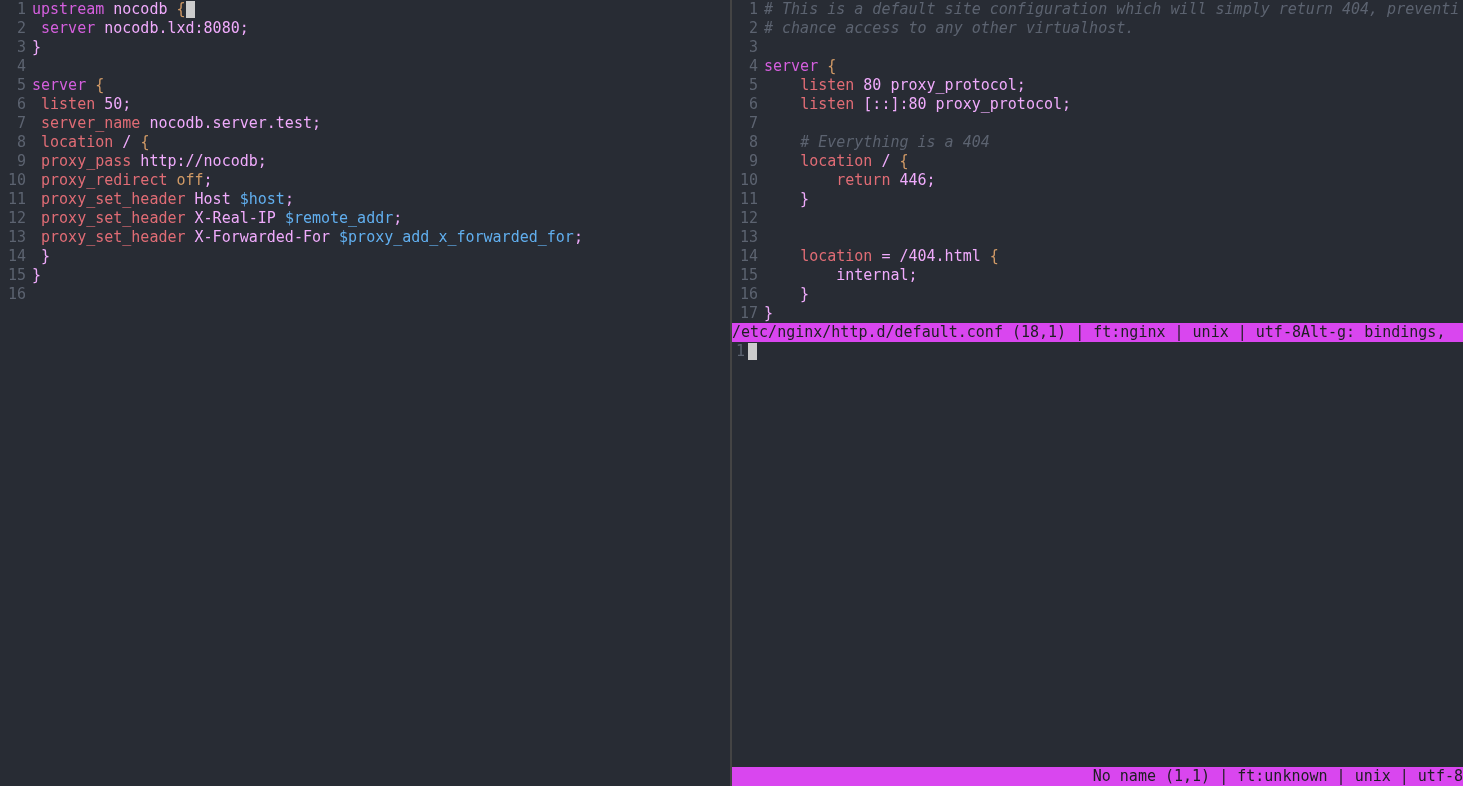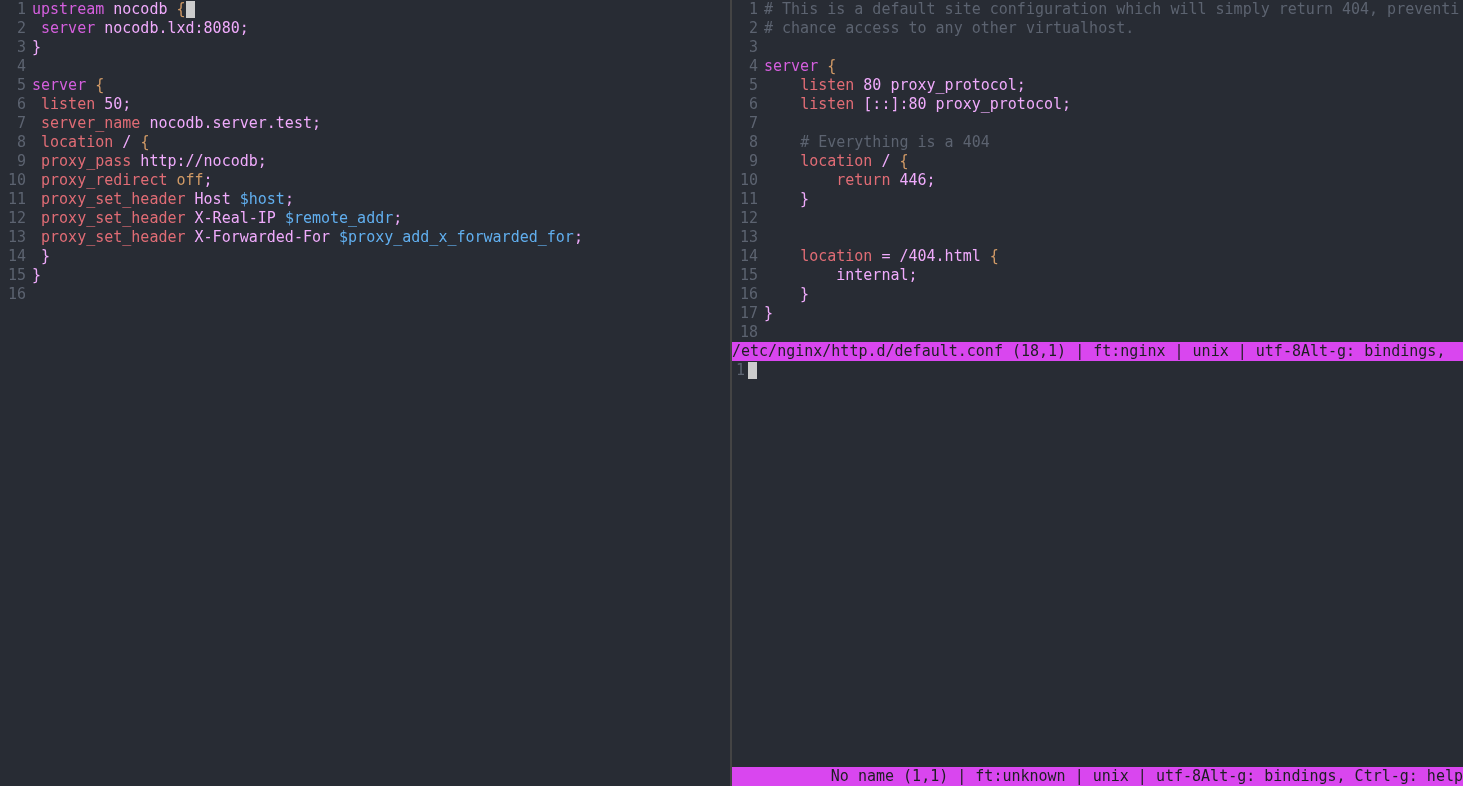--- a/index.html
+++ b/index.html
@@ -58,21 +58,21 @@
     background: #d946ef;
     color: #1d1f21;
     height: 19px;
     width: 100%;
     white-space: pre;
     overflow: hidden;
   }
   .kw   { color: #d55fde; margin-top: 20px; }  
   .dir  { color: #e06c75; margin-top: 43px; }
   .arg  { color: #d19a66; }
-  .cmt  { color: #5c6370; }
+  .cmt  { color: #5c6370; font-style: italic; }
   .txt  { color: #f0abfc; }
   .blue { color: #61afef; }
   .cursor {
     background: #cccccc;
     display:inline-block;
     width: 9px;
     height: 17px;
     vertical-align: text-bottom;
   }
   .rt-status2 {
@@ -129,28 +129,26 @@
           <div class="line"><span class="gutter">8</span><span class="content"><span class="txt">    </span><span class="cmt"># Everything is a 404</span></span></div>
           <div class="line"><span class="gutter">9</span><span class="content"><span class="txt">    </span><span class="dir">location</span><span class="txt"> / </span><span class="arg">{</span></span></div>
           <div class="line"><span class="gutter">10</span><span class="content"><span class="txt">        </span><span class="dir">return</span><span class="txt"> 446;</span></span></div>
           <div class="line"><span class="gutter">11</span><span class="content"><span class="txt">    }</span></span></div>
           <div class="line"><span class="gutter">12</span><span class="content"></span></div>
           <div class="line"><span class="gutter">13</span><span class="content"><span class="txt">    </span></span></div>
           <div class="line"><span class="gutter">14</span><span class="content"><span class="txt">    </span><span class="dir">location</span><span class="txt"> = /404.html </span><span class="arg">{</span></span></div>
           <div class="line"><span class="gutter">15</span><span class="content"><span class="txt">        internal;</span></span></div>
           <div class="line"><span class="gutter">16</span><span class="content"><span class="txt">    }</span></span></div>
           <div class="line"><span class="gutter">17</span><span class="content"><span class="txt">}</span></span></div>
-          <div class="line"><span class="gutter">18</span><span class="content"></span></div>
         </div>
       <div class="statusbar">/etc/nginx/http.d/default.conf (18,1) | ft:nginx | unix | utf-8Alt-g: bindings,</div>
     </div>
     <div class="empty-buf">
       <div class="line">
         <span class="small-gutter">1</span>
         <span class="content"><span class="cursor"></span></span>
       </div>
     </div>
     <div class="statusbar rt-status2">
       <span>No name (1,1) | ft:unknown | unix | utf-8</span>
-      <span>Alt-g: bindings, Ctrl-g: help</span>
     </div>
   </div>
 </div>
 
 </body></html>

